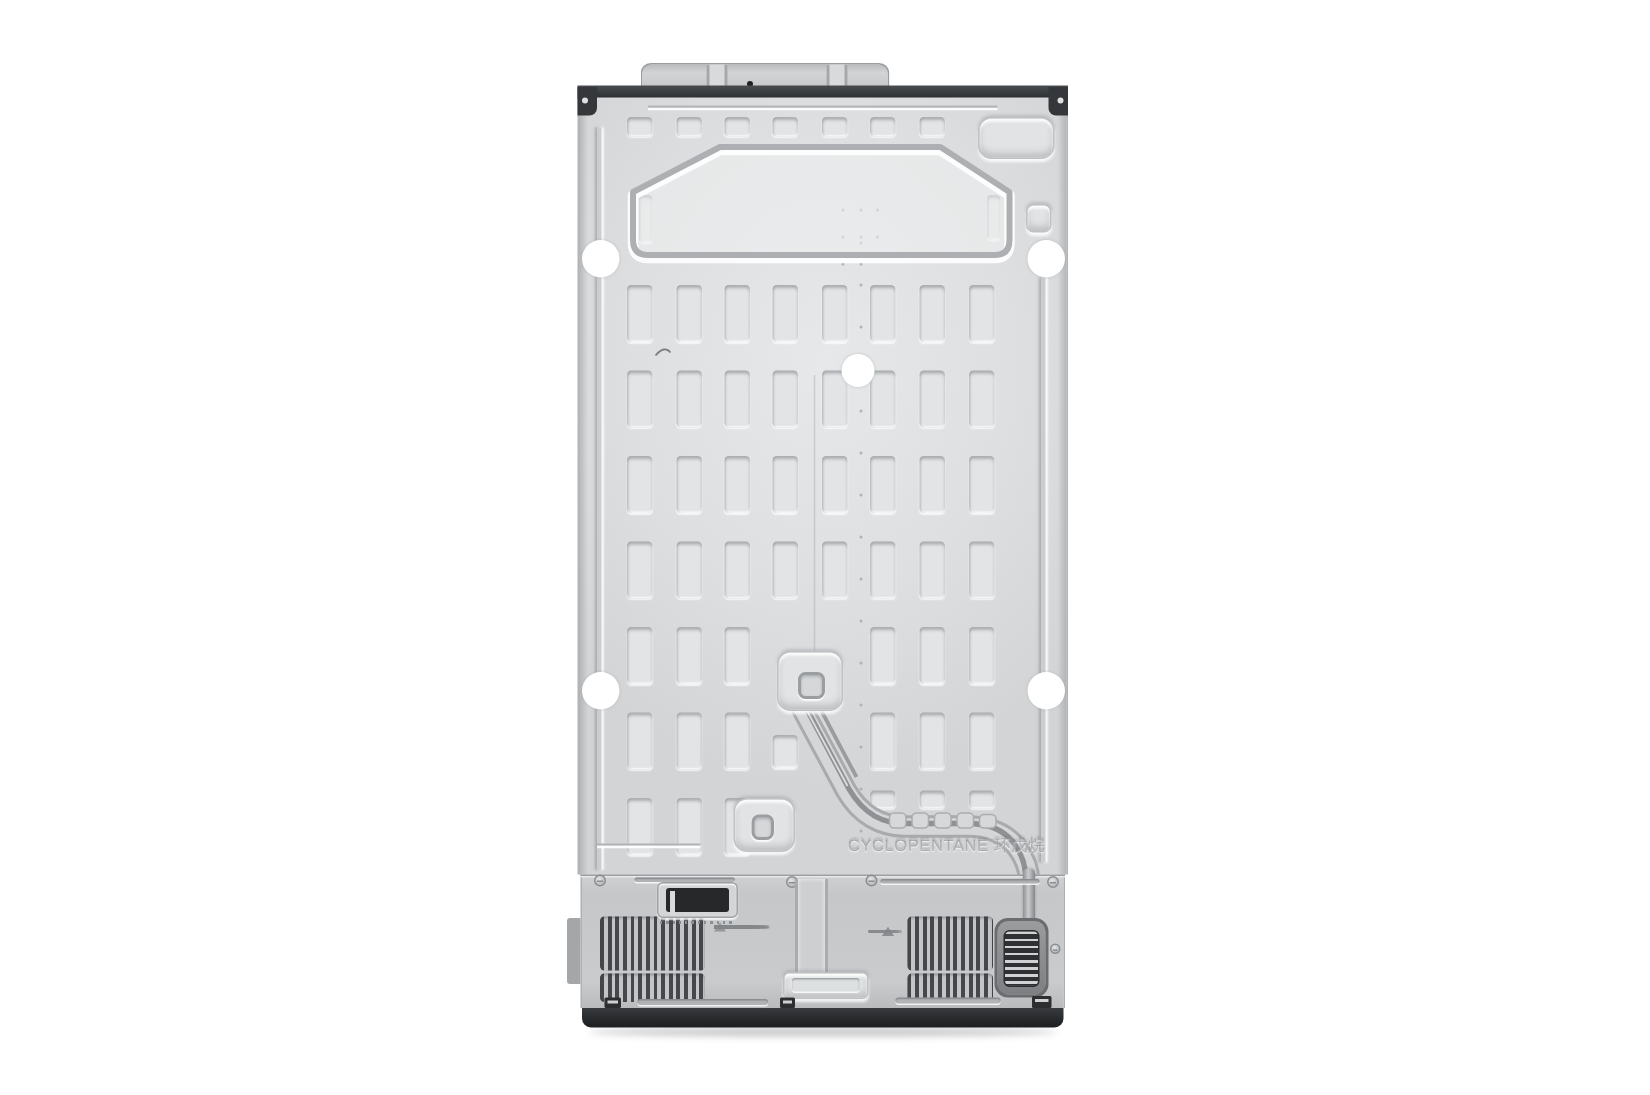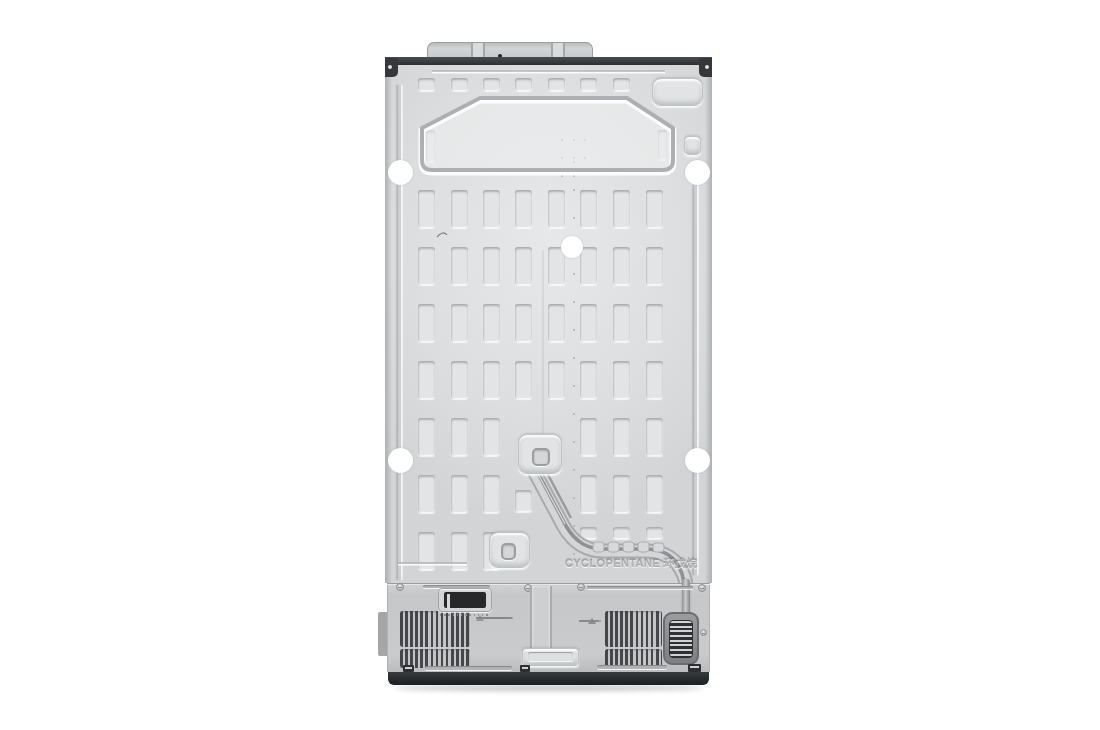--- a/index.html
+++ b/index.html
@@ -31,21 +31,21 @@
   .dot{background:#a4a7aa;border-radius:50%;opacity:.8;z-index:2;}
 
   .plate{background:#e1e3e4;border:1px solid #bfc1c3;border-radius:9px;z-index:4;
          box-shadow:inset 0 2px 2px rgba(255,255,255,.95), inset 0 -3px 4px rgba(146,150,154,.45),
                     0 2px 2px rgba(255,255,255,.85), 0 -1px 2px rgba(148,152,156,.4);}
   .plate-hole{background:#d5d7d9;border:2px solid #9b9ea1;border-radius:5px;z-index:5;
               box-shadow:inset 0 1px 2px rgba(108,112,116,.4), 0 1px 1px rgba(255,255,255,.85);}
 
   .svg-layer{left:0;top:0;z-index:3;}
 
-  .emboss-text{z-index:6;font-size:11px;font-weight:bold;letter-spacing:.4px;white-space:nowrap;
+  .emboss-text{z-index:6;font-size:11px;font-weight:normal;letter-spacing:.4px;white-space:nowrap;
                color:rgba(118,122,126,.5);
                text-shadow:0 1px 1px rgba(255,255,255,.9), 0 -1px 1px rgba(92,96,100,.3);}
 
   
   .cover{background:linear-gradient(180deg,#cfd1d3,#c5c7c9 14%,#c9cbcd 80%,#b9bbbd);z-index:6;
          border-left:1px solid #aeb0b2;border-right:1px solid #aeb0b2;}
   .cov{z-index:7;}
   .seam{background:#9b9da0;box-shadow:0 1px 0 #e6e8e9;}
   .thin{background:#b2b4b6;border-radius:2px;box-shadow:inset 0 1px 1px rgba(90,94,98,.5),0 1px 0 rgba(255,255,255,.8);}
   .screw{border-radius:50%;background:radial-gradient(circle at 40% 35%, #e4e6e7, #b9bbbd 70%);

